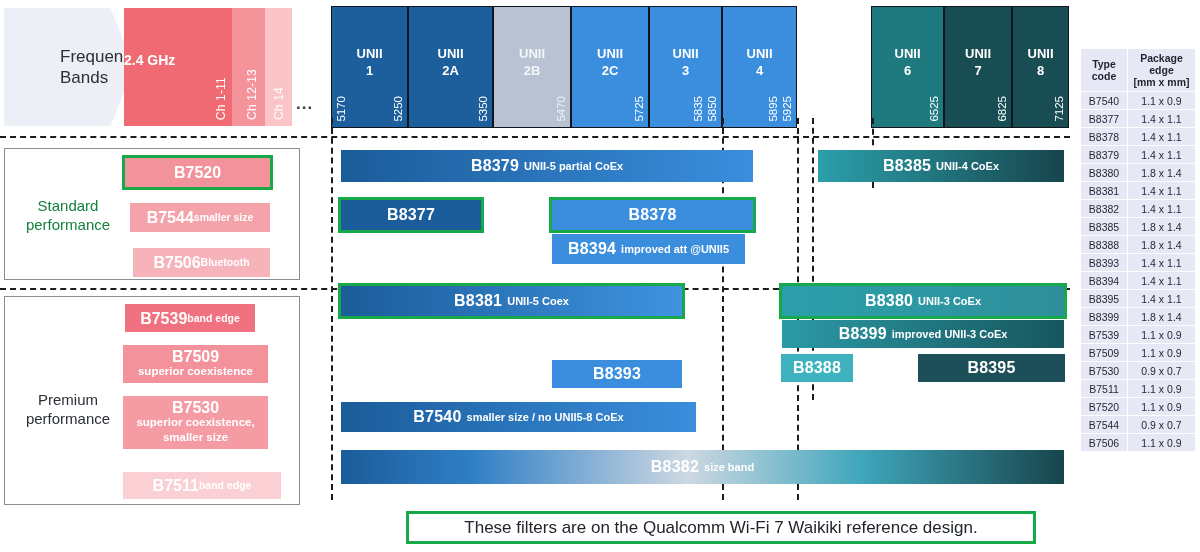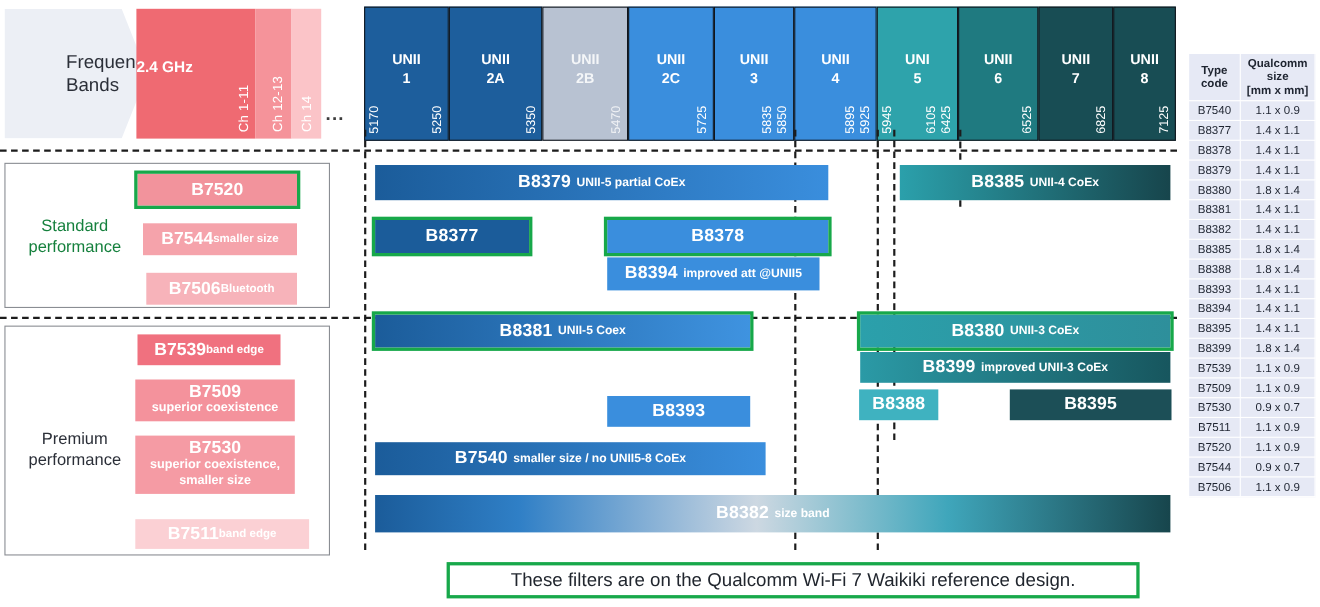--- a/index.html
+++ b/index.html
@@ -157,26 +157,20 @@
       <div class="band" style="left: 318px; width: 73px; background: rgb(58, 142, 221);">
         <div class="name">UNII<br>3</div>
         <div class="f r2">5835</div>
         <div class="f r">5850</div>
       </div>
       <div class="band" style="left: 391px; width: 75px; background: rgb(58, 142, 221);">
         <div class="name">UNII<br>4</div>
         <div class="f r2">5895</div>
         <div class="f r">5925</div>
       </div>
-      <div class="band" style="left: 466px; width: 74px; background: rgb(46, 163, 171);">
-        <div class="name">UNI<br>5</div>
-        <div class="f l">5945</div>
-        <div class="f r2">6105</div>
-        <div class="f r">6425</div>
-      </div>
       <div class="band" style="left: 540px; width: 73px; background: rgb(31, 122, 128);">
         <div class="name">UNII<br>6</div>
         <div class="f r">6525</div>
       </div>
       <div class="band" style="left: 613px; width: 68px; background: rgb(24, 77, 84);">
         <div class="name">UNII<br>7</div>
         <div class="f r">6825</div>
       </div>
       <div class="band" style="left: 681px; width: 57px; background: rgb(24, 77, 84);">
         <div class="name">UNII<br>8</div>
@@ -283,21 +277,21 @@
     </div>
 
   <div class="abs tbl">
     <table>
       <thead>
         <tr>
           <th class="code">
             <span>Type</span><br><span>code</span>
           </th>
           <th>
-            <span>Qualcomm size</span><br><span>[mm x mm]</span>
+            <span>Package edge</span><br><span>[mm x mm]</span>
           </th>
         </tr>
       </thead>
       <tbody id="tbl-body">
           <tr>
             <td class="code">B7540</td>
             <td>1.1 x 0.9</td>
           </tr>
           <tr>
             <td class="code">B8377</td>

